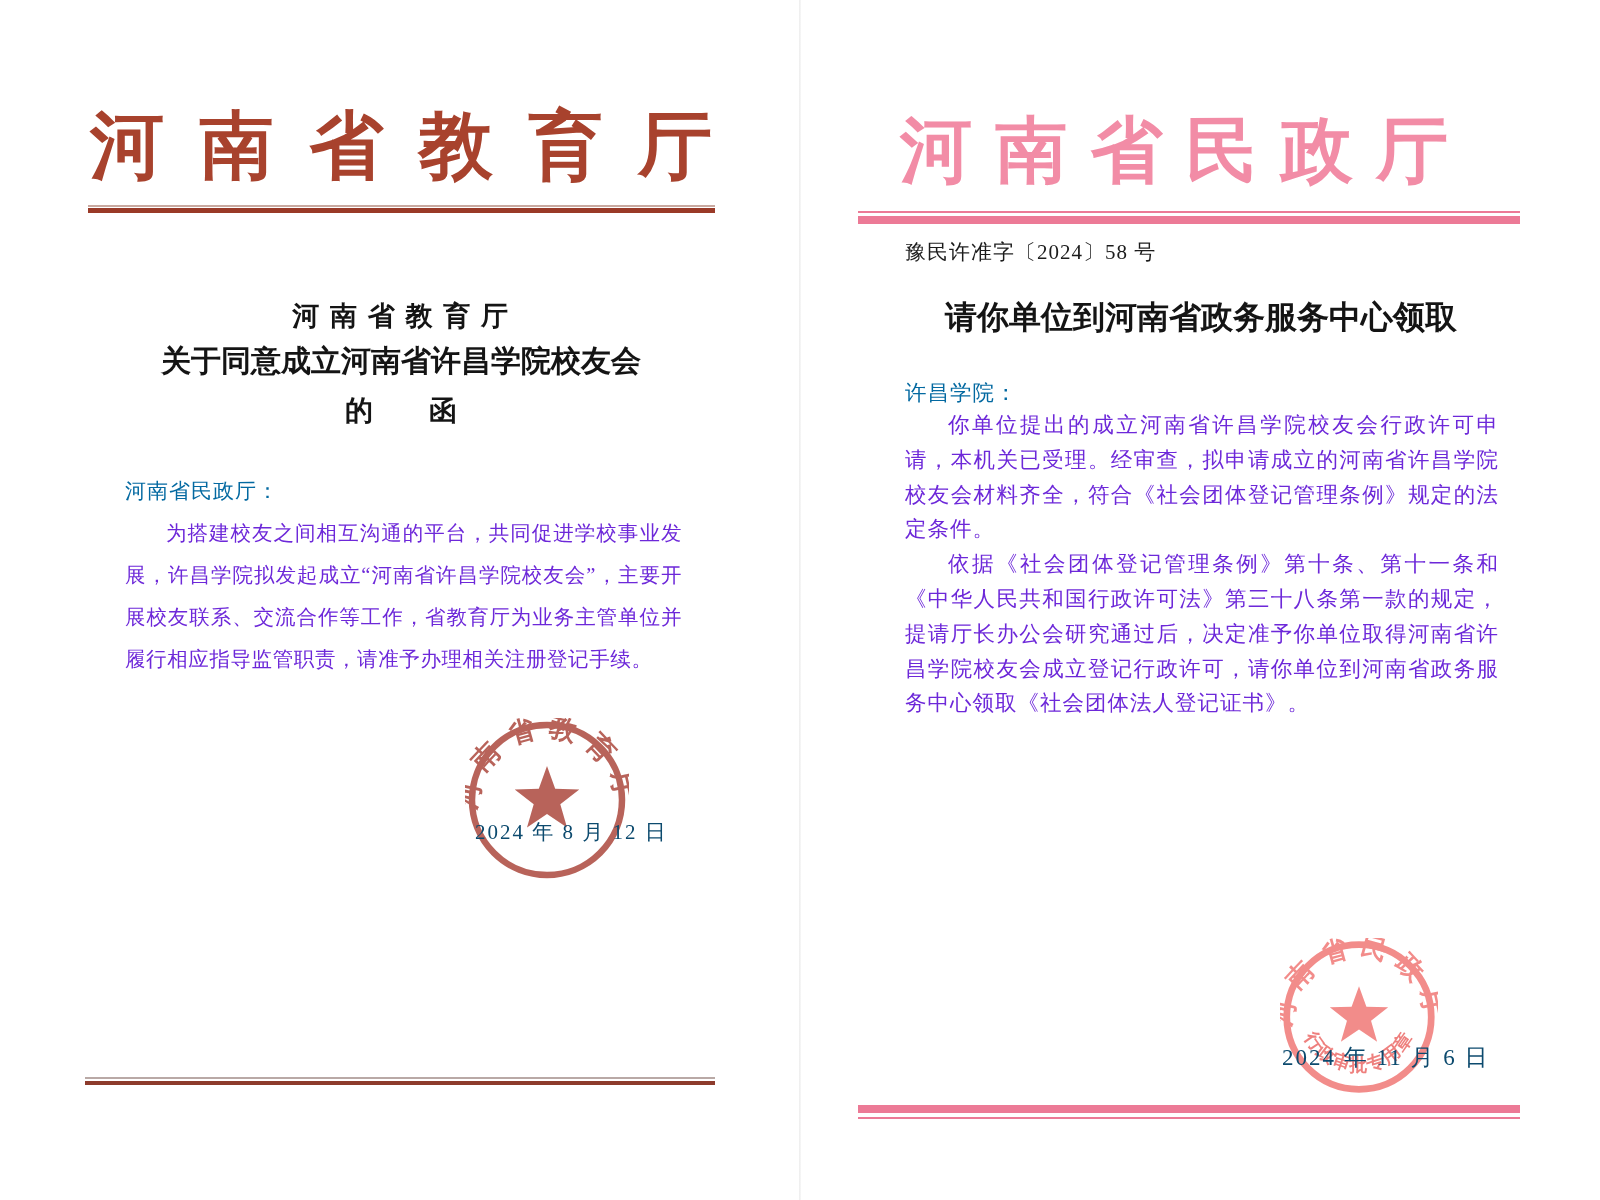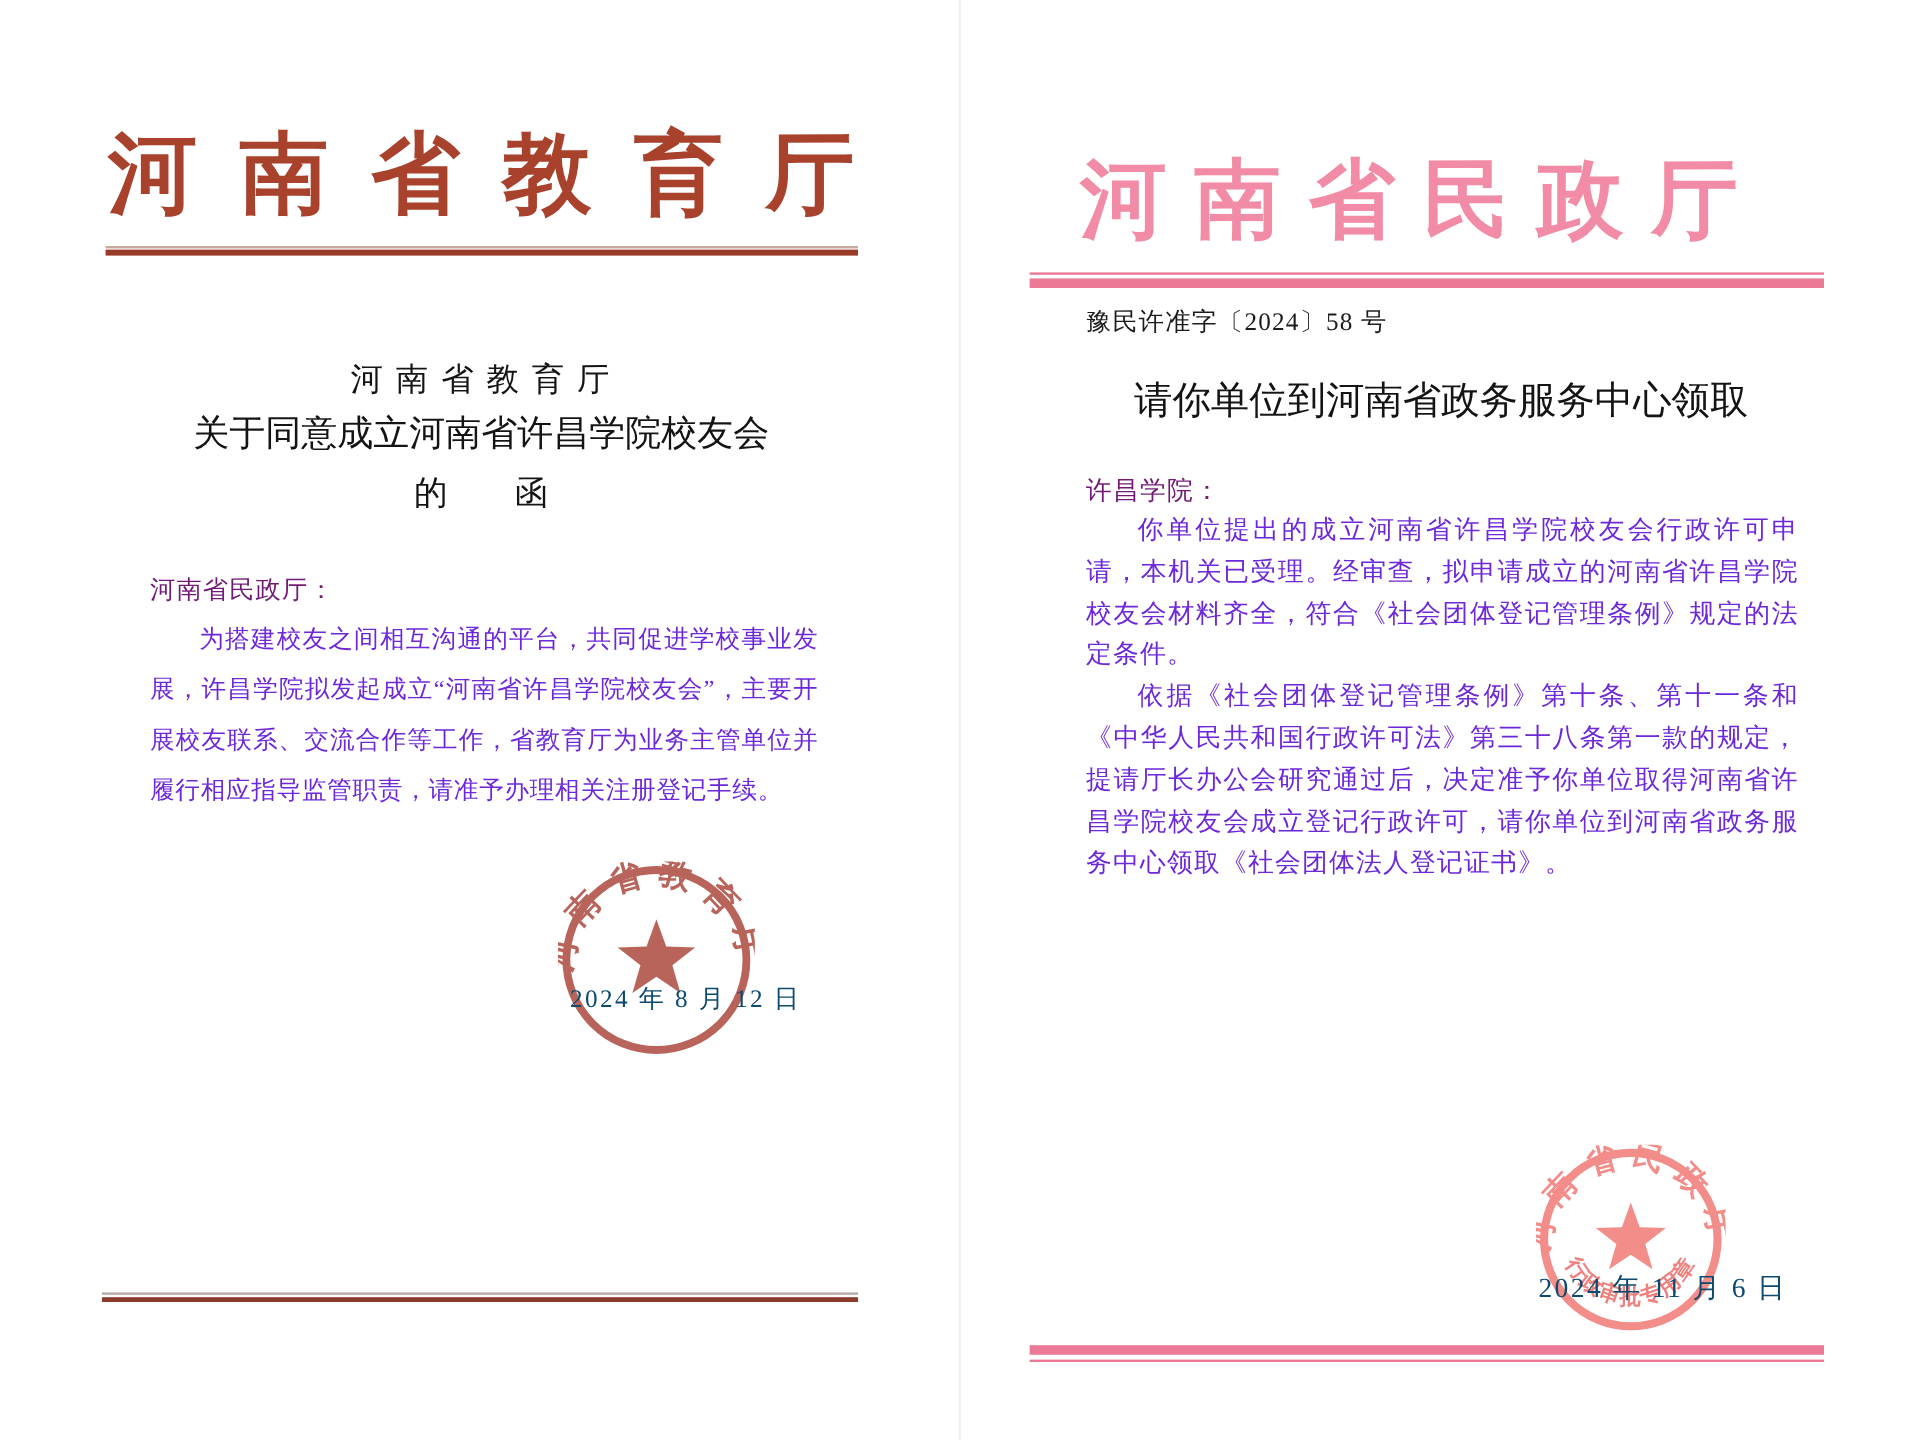--- a/index.html
+++ b/index.html
@@ -1,41 +1,41 @@
 <!DOCTYPE html>
 <html><head>
 <meta charset="utf-8">
 <style>
   html,body{margin:0;padding:0;background:#ffffff;}
   #canvas{position:relative;width:1600px;height:1200px;background:#ffffff;overflow:hidden;
           font-family:"Liberation Serif","DejaVu Serif",serif;color:#232323;}
   .abs{position:absolute;}
   
   #page-left{left:0;top:0;width:800px;height:1200px;}
-  #page-right{left:800px;top:16px;width:800px;height:965px;}
+  #page-right{left:800px;top:0;width:800px;height:965px;}
   .page-divider{left:799px;top:0;width:2px;height:1200px;background:linear-gradient(90deg,#ededed,#f7f7f7);}
   .agency-header{font-weight:bold;text-align:justify;text-align-last:justify;line-height:1.1;}
   #hdr-left{left:90px;top:106px;width:622px;font-size:74px;color:#a8422d;}
   #hdr-right{left:100px;top:112px;width:548px;font-size:72px;color:#f28ca6;}
   .rule{position:absolute;}
   #rule-left-top{left:88px;top:208px;width:627px;height:5px;background:#9a3a28;}
   #rule-left-top-shade{left:88px;top:205px;width:627px;height:2px;background:#c9a9a0;}
   #rule-left-bottom-shade{left:85px;top:1077px;width:630px;height:2px;background:#b9a9a6;}
   #rule-left-bottom{left:85px;top:1081px;width:630px;height:4px;background:#8d3b2c;}
   #rule-right-top-thin{left:58px;top:211px;width:662px;height:2px;background:#ec7a96;}
   #rule-right-top-thick{left:58px;top:216px;width:662px;height:8px;background:#ec7a96;}
   #rule-right-bottom-thick{left:58px;top:1105px;width:662px;height:8px;background:#ec7a96;}
   #rule-right-bottom-thin{left:58px;top:1117px;width:662px;height:2px;background:#ec7a96;}
-  .doc-title{font-weight:normal;color:#141414;text-align:center;}
+  .doc-title{font-weight:bold;color:#141414;text-align:center;}
   #title-l1{left:90px;top:298px;width:622px;font-size:27px;letter-spacing:2px;}
   #title-l2{left:90px;top:341px;width:622px;font-size:30px;}
   #title-l3{left:90px;top:392px;width:622px;font-size:28px;}
   #doc-number{left:105px;top:238px;width:582px;font-size:21px;letter-spacing:1px;color:#1c1c1c;}
   #title-r{left:105px;top:296px;width:592px;font-size:32px;}
-  .salutation{font-size:21px;color:#701a75;letter-spacing:1px;}
+  .salutation{font-size:21px;color:#0369a1;letter-spacing:1px;}
   #salut-left{left:125px;top:477px;}
   #salut-right{left:105px;top:378px;font-size:21.5px;}
   .body-block{text-align:justify;color:#6d28d9;}
   #body-left{left:125px;top:512px;width:557px;font-size:20.5px;line-height:42px;letter-spacing:0.6px;}
   #body-right{left:105px;top:408px;width:594px;font-size:21.5px;line-height:34.8px;letter-spacing:1px;}
   .body-block p{margin:0;text-indent:2em;}
   .date-line{font-size:21px;color:#0c4a6e;letter-spacing:2px;z-index:5;}
   #date-left{left:475px;top:818px;}
   #date-right{left:482px;top:1042px;font-size:23px;}
   .seal{z-index:2;}

